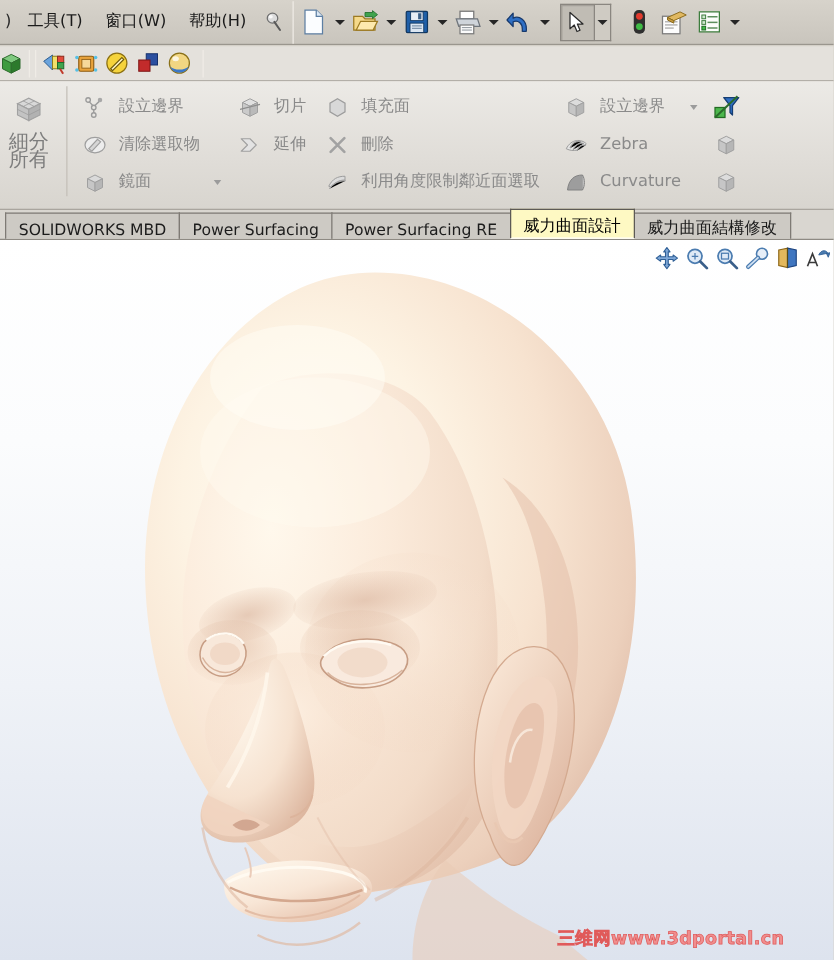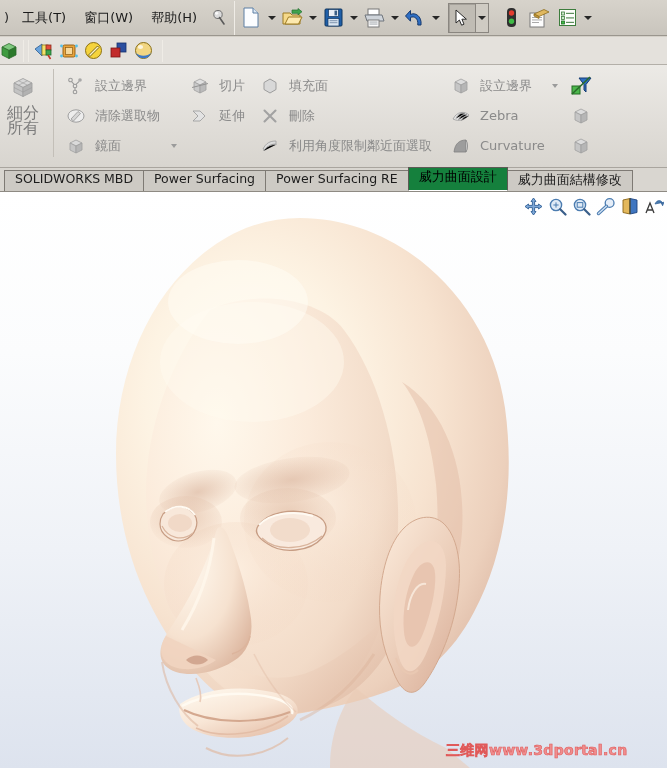--- a/index.html
+++ b/index.html
@@ -100,28 +100,28 @@
   }
 
   
   .tabbar {
     position: absolute; left: 0; top: 168px; width: 667px; height: 24px;
     background: #d9d6d0; display: flex; align-items: flex-end;
     border-bottom: 1px solid #8e8a83;
   }
   .tab {
     height: 21px; padding: 0 10px; margin-right: -1px;
-    display: flex; align-items: flex-start;
+    display: flex; align-items: flex-end;
     font-size: 12.5px; color: #1c1c1c; white-space: nowrap;
     background: #cdcac4;
     border: 1px solid #7e7a74;
     border-bottom: none;
   }
   .tab.active {
-    height: 24px; background: #15803d; color: #000;
+    height: 24px; background: #fef9c3; color: #000;
     border: 1px solid #5d5a55; border-bottom: 1px solid #ffffff;
     font-weight: normal; z-index: 3; position: relative;
   }
   .tab-cjk { font-size: 13px; }
 
   
   .viewport {
     position: absolute; left: 0; top: 192px; width: 667px; height: 576px;
     background: linear-gradient(to bottom, #ffffff 0%, #fbfcfd 28%, #eff2f7 62%, #dde3ee 100%);
     overflow: hidden;

